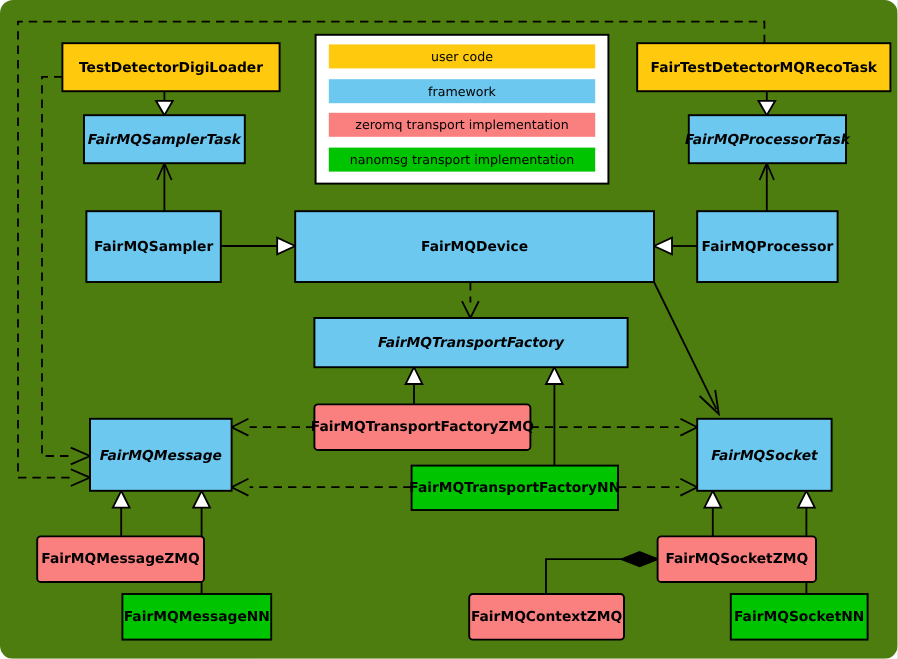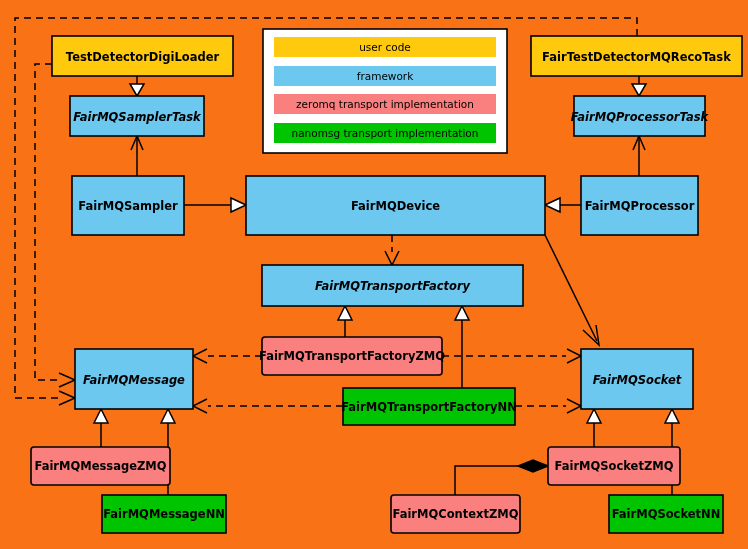--- a/index.html
+++ b/index.html
@@ -4,23 +4,24 @@
 <style>
   html, body {
     margin: 0;
     padding: 0;
     background: #ffffff;
   }
   #diagram-root {
     position: relative;
     width: 748px;
     height: 549px;
-    background: #f97316;
+    background: #4d7c0f;
     font-family: "DejaVu Sans", "Liberation Sans", sans-serif;
     overflow: hidden;
+    border-radius: 11px;
   }
   svg#uml {
     display: block;
     width: 748px;
     height: 549px;
   }
   .node-label {
     font-family: "DejaVu Sans", "Liberation Sans", sans-serif;
     font-size: 11.5px;
     font-weight: bold;

